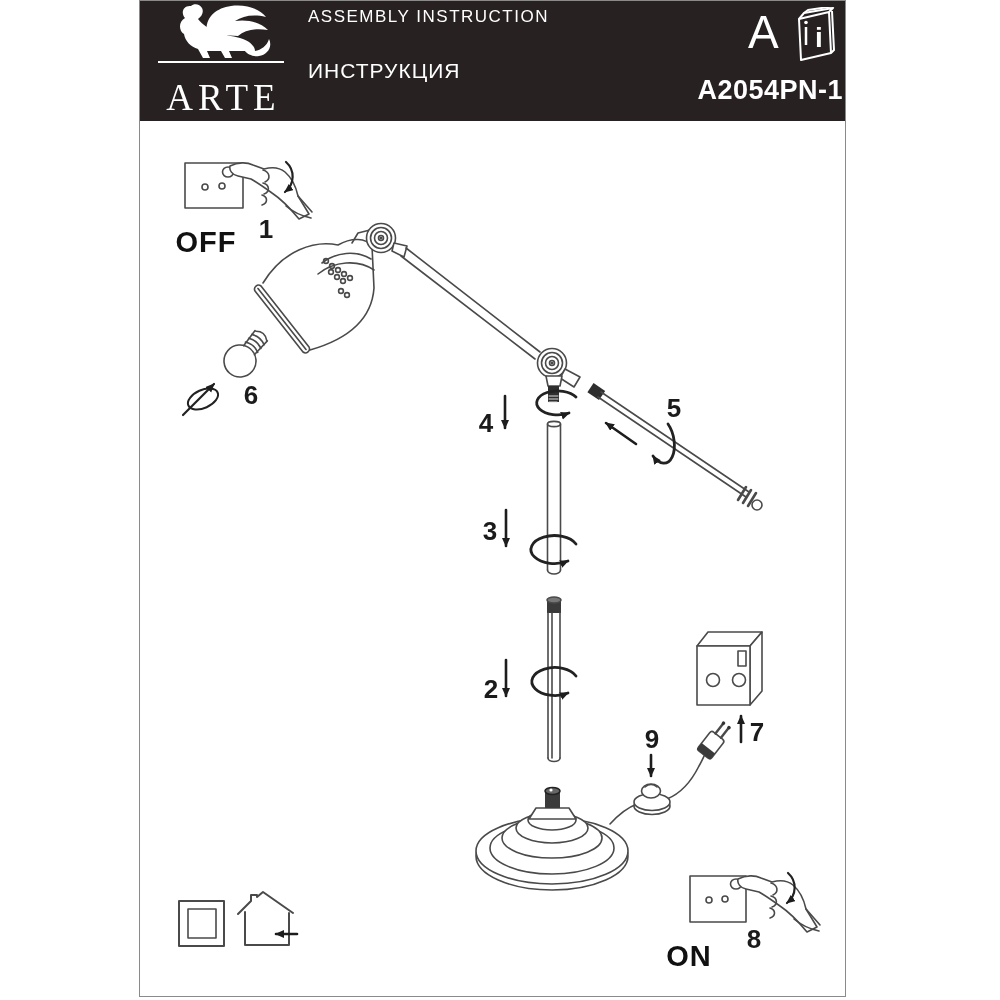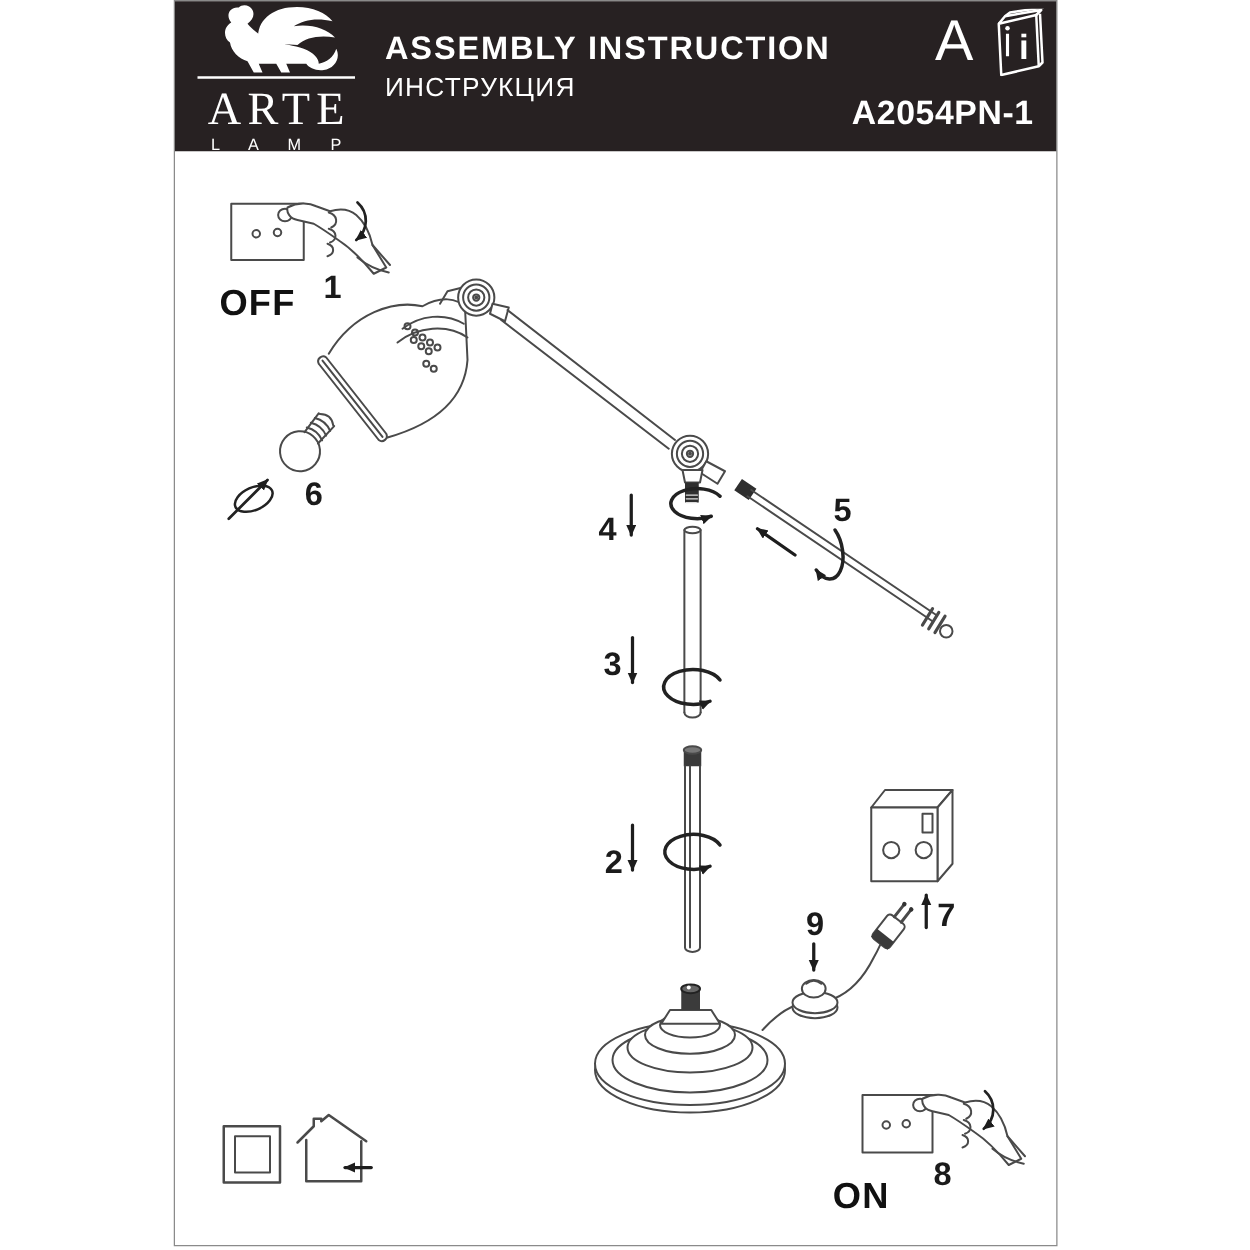--- a/index.html
+++ b/index.html
@@ -13,28 +13,28 @@
   }
   .header{
     position:absolute;left:0;top:0;width:705px;height:120px;
     background:#272122;color:#fff;
   }
   .logo{position:absolute;left:14px;top:2px;width:134px;height:118px;text-align:center;}
   .logo .lion{display:block;margin:0 auto;}
   .logo .rule{height:2px;background:#fff;margin:0 4px;}
   .brand{
     font-family:"Liberation Serif",serif;font-size:37px;letter-spacing:5px;
-    line-height:1.0;margin-top:6px;padding-left:5px;
+    line-height:1.0;margin-top:16px;padding-left:5px;
   }
   .brand-sub{font-size:13px;letter-spacing:10px;padding-left:10px;margin-top:2px;}
-  .title-en{position:absolute;left:168px;top:22px;font-size:26px;letter-spacing:1.5px;font-weight:bold;}
+  .title-en{position:absolute;left:168px;top:6px;font-size:17px;letter-spacing:1.5px;}
   .title-ru{position:absolute;left:168px;top:58px;font-size:21px;letter-spacing:1px;}
   .page-letter{position:absolute;left:608px;top:4px;font-size:46px;}
   .manual-icon{position:absolute;left:650px;top:6px;}
-  .model{position:absolute;right:18px;top:74px;font-size:27px;font-weight:bold;letter-spacing:0.5px;}
+  .model{position:absolute;right:2px;top:74px;font-size:27px;font-weight:bold;letter-spacing:0.5px;}
   svg.diagram{position:absolute;left:0;top:0;width:1000px;height:1000px;}
   svg text{font-family:"Liberation Sans",sans-serif;}
   .stepnum{font-size:26px;font-weight:bold;fill:#1b1b1b;}
   .powerlbl{font-size:29px;font-weight:bold;fill:#111;letter-spacing:1px;}
 </style>
 </head>
 <body>
 
 <div class="page">
   <div class="header">

